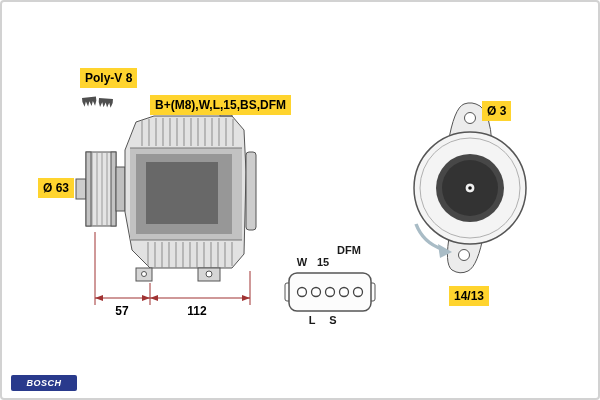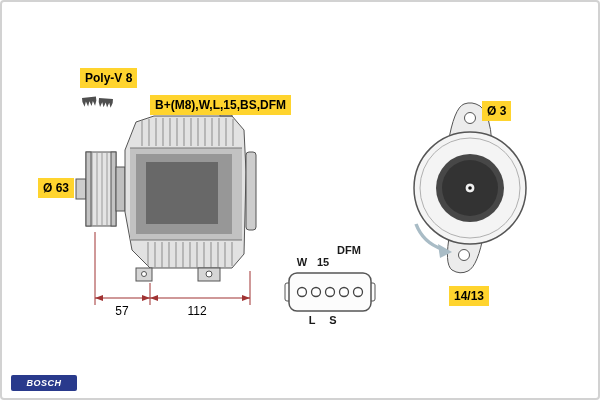--- a/index.html
+++ b/index.html
@@ -7,21 +7,21 @@
     position:relative;width:600px;height:400px;background:#ffffff;
     border:2px solid #d2d2d2;border-radius:4px;box-sizing:border-box;
     font-family:"Liberation Sans",sans-serif;overflow:hidden;
   }
   svg.draw{position:absolute;left:0;top:0}
   .tag{
     position:absolute;background:#ffd42e;color:#000;font-weight:bold;
     font-size:12px;line-height:1;padding:4px 5px;white-space:nowrap;
   }
   .dim-text{
-    position:absolute;color:#000;font-weight:normal;font-size:12px;
+    position:absolute;color:#000;font-weight:bold;font-size:12px;
     transform:translateX(-50%);white-space:nowrap;
   }
   .pin-label{
     position:absolute;color:#1a1a1a;font-weight:bold;font-size:11px;
     transform:translateX(-50%);white-space:nowrap;
   }
   .logo{
     position:absolute;left:9px;top:373px;width:66px;height:16px;
     background:#293a8c;border-radius:2px;color:#fff;font-weight:bold;
     font-style:italic;font-size:9px;letter-spacing:.5px;

